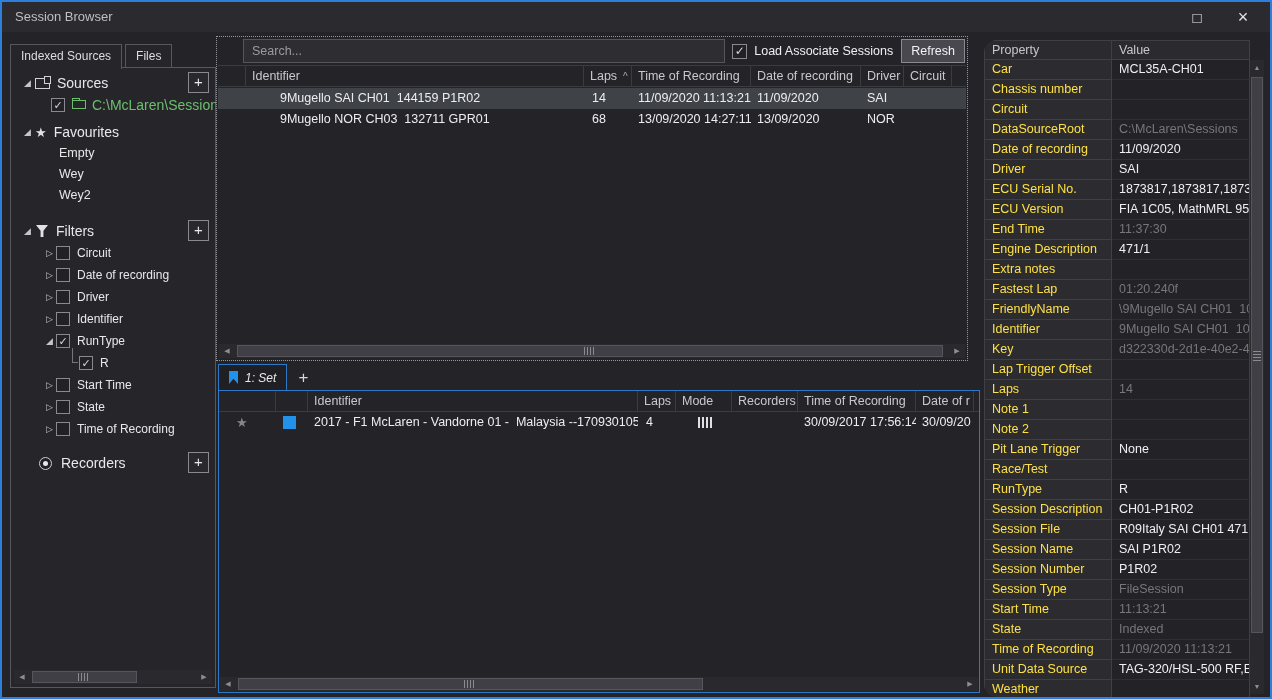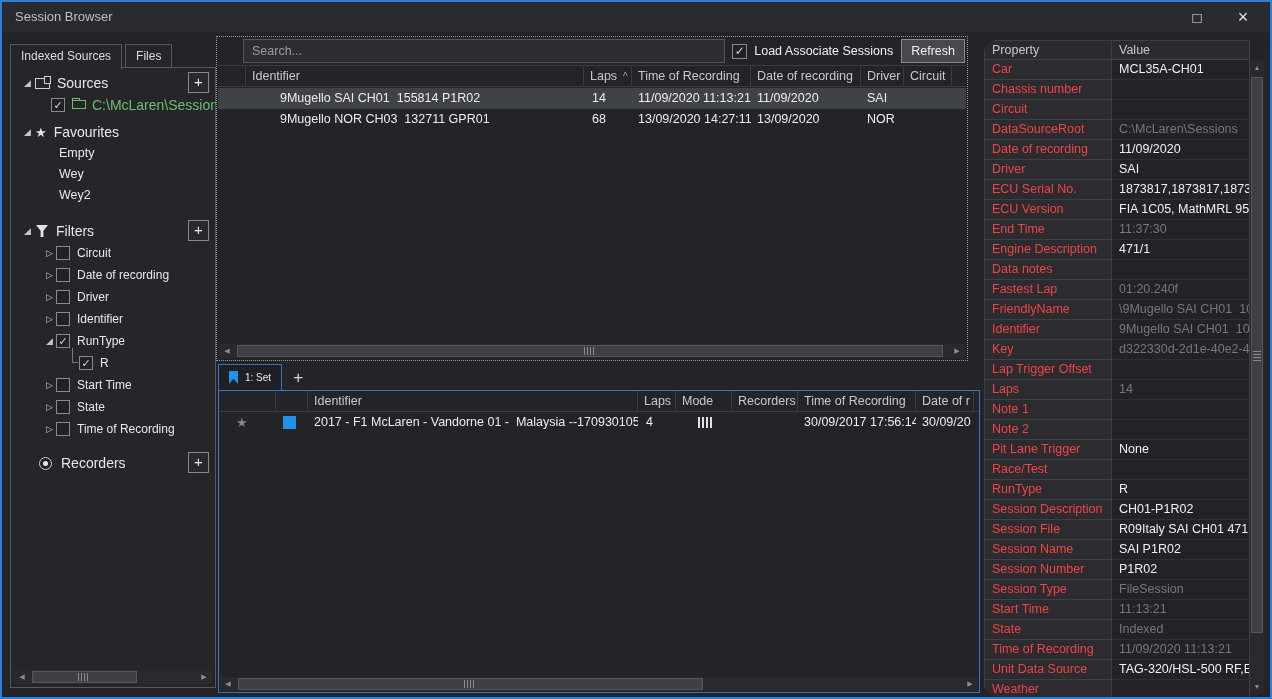--- a/index.html
+++ b/index.html
@@ -96,21 +96,21 @@
   .tt-c6{ left:686px; width:48px; }
   .cell.tt-c1{ padding-left:34px; }
   .cell.tt-c2{ padding-left:8px; }
   .cell.tt-c3,.cell.tt-c4,.cell.tt-c5{ padding-left:6px; }
   .tt-scroll{ position:absolute; left:2px; right:2px; bottom:2px; }
   .tt-scroll .sb-thumb{ left:2px; right:6px; }
 
   
   .set-tabbar{ position:absolute; left:216px; top:362px; height:26px; display:flex; align-items:flex-end; }
   .set-tab{ display:flex; align-items:center; gap:7px; padding:0 10px; height:26px;
-            border:1px solid #2B79C7; border-bottom:none; background:#202024; color:#E9E9EB; font-size:10px; }
+            border:1px solid #2B79C7; border-bottom:none; background:#202024; color:#E9E9EB; font-size:12px;font-style:italic; }
   .bookmark{ width:9px; height:13px; background:#2191E9; clip-path:polygon(0 0,100% 0,100% 100%,50% 60%,0 100%); }
   .add-tab{ width:32px; text-align:center; color:#D8D8DC; font-size:17px; line-height:24px; font-weight:300; }
   .set-panel{ position:absolute; left:216px; top:388px; width:762px; height:303px;
               border:1px solid #2B79C7; background:#242428; }
   .st-head{ position:absolute; top:0; left:0; right:0; height:21px; border-bottom:1px solid #3C3C40; }
   .st-body{ position:absolute; top:21px; left:0; right:0; }
   .st-row{ position:relative; height:21px; }
   .st-c0{ left:4px;   width:53px; }
   .st-c1{ left:57px;  width:32px; }
   .st-c2{ left:89px;  width:330px; }
@@ -131,21 +131,21 @@
   
   .prop-panel{ position:absolute; left:982px; top:38px; width:286px; height:657px; overflow:hidden; background:#242428;border-radius:13px; }
   .prop-head{ position:relative; height:20px; }
   .ph-cell{ position:absolute; top:0; height:20px; background:#2B2B2F; border:1px solid #404044;
             color:#C7C7CB; padding:2px 0 0 7px; font-size:12.5px; }
   .ph-name{ left:0; width:128px; }
   .ph-val{ left:127px; width:139px; }
   .prop-body{ position:absolute; top:20px; left:0; width:266px; }
   .prop-row{ position:relative; height:20px; }
   .p-name{ position:absolute; left:0; width:128px; height:20px; background:#2C2C30;
-           border:1px solid #404044; border-top:none; padding:2px 0 0 7px; color:#ef4444;
+           border:1px solid #404044; border-top:none; padding:2px 0 0 7px; color:#fde047;
            font-size:12.5px; white-space:pre; overflow:hidden; }
   .p-val{ position:absolute; left:128px; width:138px; height:20px; background:#232327;
           border-bottom:1px solid #303034; border-right:1px solid #3F3F44; padding:2px 0 0 7px;
           color:#F0F0F2; font-size:12.5px; white-space:pre; overflow:hidden; }
   .p-val.readonly{ color:#76767B; }
   .prop-vscroll{ position:absolute; left:266px; top:20px; bottom:3px; width:14px; background:#2A2A2E;
                  display:flex; flex-direction:column; }
   .prop-vscroll .sb-btn{ width:14px; height:15px; flex:none; }
   .v-track{ flex:1; position:relative; }
   .v-thumb{ position:absolute; left:1px; right:1px; top:2px; bottom:46px; background:#3F3F45;
@@ -281,21 +281,21 @@
         <div class="hcell tt-c0"></div>
         <div class="hcell tt-c1">Identifier</div>
         <div class="hcell tt-c2">Laps<span class="sort-ind">^</span></div>
         <div class="hcell tt-c3">Time of Recording</div>
         <div class="hcell tt-c4">Date of recording</div>
         <div class="hcell tt-c5">Driver</div>
         <div class="hcell tt-c6">Circuit</div>
       </div>
     <div class="tt-body" id="tt-body">
         <div class="tt-row selected">
-          <div class="cell tt-c1">9Mugello SAI CH01  155814 P1R02</div>
+          <div class="cell tt-c1">9Mugello SAI CH01  144159 P1R02</div>
           <div class="cell tt-c2">14</div>
           <div class="cell tt-c3">11/09/2020 11:13:21</div>
           <div class="cell tt-c4">11/09/2020</div>
           <div class="cell tt-c5">SAI</div>
           <div class="cell tt-c6"></div>
         </div>
         <div class="tt-row">
           <div class="cell tt-c1">9Mugello NOR CH03  132711 GPR01</div>
           <div class="cell tt-c2">68</div>
           <div class="cell tt-c3">13/09/2020 14:27:11</div>
@@ -397,21 +397,21 @@
         </div>
         <div class="prop-row">
           <div class="p-name">End Time</div>
           <div class="p-val readonly">11:37:30</div>
         </div>
         <div class="prop-row">
           <div class="p-name">Engine Description</div>
           <div class="p-val">471/1</div>
         </div>
         <div class="prop-row">
-          <div class="p-name">Data notes</div>
+          <div class="p-name">Extra notes</div>
           <div class="p-val"></div>
         </div>
         <div class="prop-row">
           <div class="p-name">Fastest Lap</div>
           <div class="p-val readonly">01:20.240f</div>
         </div>
         <div class="prop-row">
           <div class="p-name">FriendlyName</div>
           <div class="p-val readonly">\9Mugello SAI CH01  1013</div>
         </div>

